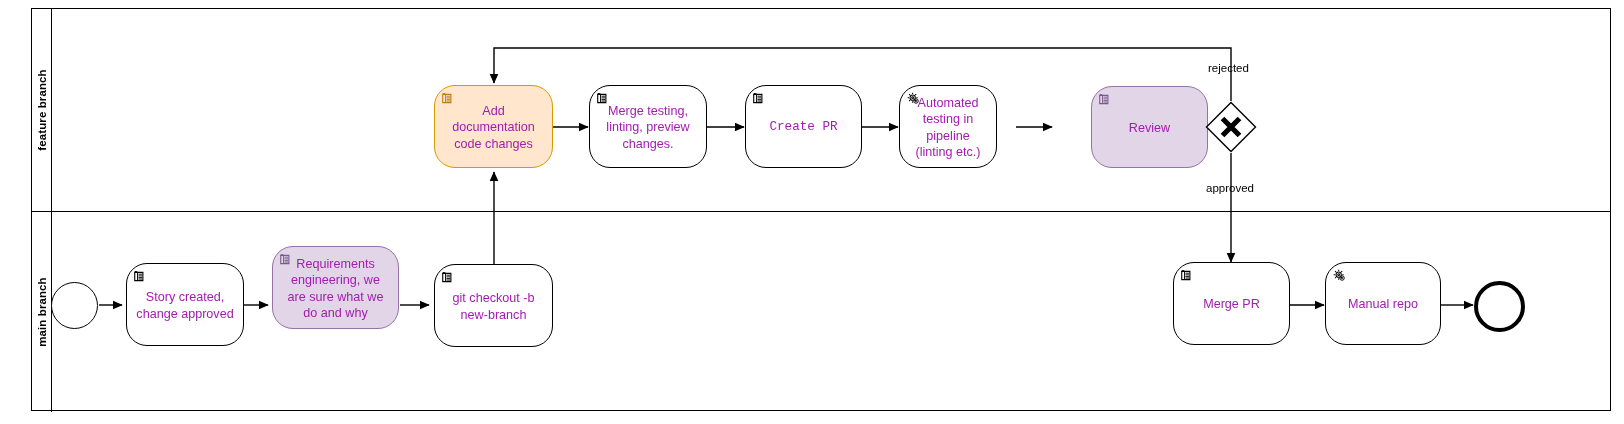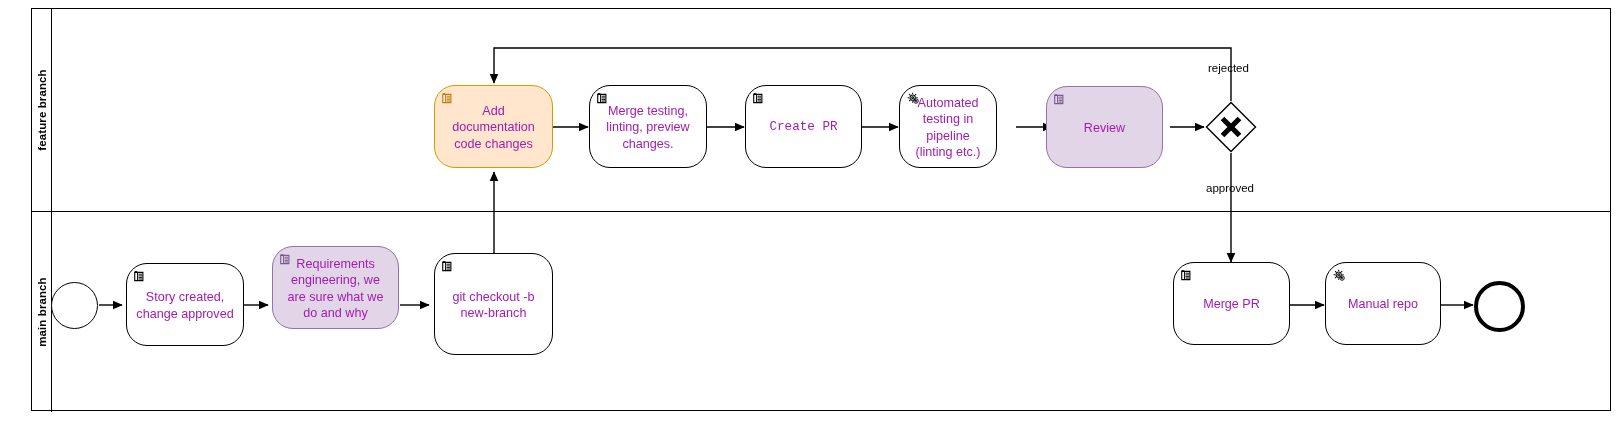--- a/index.html
+++ b/index.html
@@ -199,21 +199,21 @@
   <div class="task fill-purple" style="left:272px; top:246px; width:127px; height:83px;">
     <svg class="task-icon" viewBox="0 0 20 20">
       <path d="M3.2 5.2 h9.6 v9.6 h-9.6 z" fill="none" stroke="#7a5c8c" stroke-width="1.3"></path>
       <path d="M6.5 5.2 v9.6" fill="none" stroke="#7a5c8c" stroke-width="1.1"></path>
       <path d="M7.6 7.3 h4.4 M7.6 9.3 h4.4 M7.6 11.3 h4.4 M7.6 13.0 h4.4" fill="none" stroke="#7a5c8c" stroke-width="1.1"></path>
       <path d="M3.2 5.2 q1.2 -2.2 3.3 0" fill="none" stroke="#7a5c8c" stroke-width="1.2"></path>
     </svg>
     <span class="tasklabel">Requirements engineering, we are sure what we do and why</span>
   </div>
 
-  <div class="task" style="left:434px; top:253px; width:119px; height:102px;">
+  <div class="task" style="left:434px; top:264px; width:119px; height:83px;">
     <svg class="task-icon" viewBox="0 0 20 20">
       <path d="M3.2 5.2 h9.6 v9.6 h-9.6 z" fill="none" stroke="#000" stroke-width="1.3"></path>
       <path d="M6.5 5.2 v9.6" fill="none" stroke="#000" stroke-width="1.1"></path>
       <path d="M7.6 7.3 h4.4 M7.6 9.3 h4.4 M7.6 11.3 h4.4 M7.6 13.0 h4.4" fill="none" stroke="#000" stroke-width="1.1"></path>
       <path d="M3.2 5.2 q1.2 -2.2 3.3 0" fill="none" stroke="#000" stroke-width="1.2"></path>
     </svg>
     <span class="tasklabel">git checkout -b new-branch</span>
   </div>
 
   <div class="task" style="left:1173px; top:262px; width:117px; height:83px;">
@@ -279,21 +279,21 @@
         <path d="M9 3.1 v1.6 M9 13.3 v1.6 M3.1 9 h1.6 M13.3 9 h1.6
                  M4.8 4.8 l1.2 1.2 M12 12 l1.2 1.2
                  M13.2 4.8 l-1.2 1.2 M6 12 l-1.2 1.2"></path>
       </g>
       <circle cx="13" cy="13" r="2.6" fill="none" stroke="#000" stroke-width="1.1"></circle>
       <circle cx="13" cy="13" r="0.9" fill="none" stroke="#000" stroke-width="1"></circle>
     </svg>
     <span class="tasklabel">Automated testing in pipeline (linting etc.)</span>
   </div>
 
-  <div class="task fill-purple" style="left:1046px; top:86px; width:117px; height:82px;justify-content:flex-end;">
+  <div class="task fill-purple" style="left:1091px; top:86px; width:117px; height:82px;justify-content:flex-end;">
     <svg class="task-icon" viewBox="0 0 20 20">
       <path d="M3.2 5.2 h9.6 v9.6 h-9.6 z" fill="none" stroke="#7a5c8c" stroke-width="1.3"></path>
       <path d="M6.5 5.2 v9.6" fill="none" stroke="#7a5c8c" stroke-width="1.1"></path>
       <path d="M7.6 7.3 h4.4 M7.6 9.3 h4.4 M7.6 11.3 h4.4 M7.6 13.0 h4.4" fill="none" stroke="#7a5c8c" stroke-width="1.1"></path>
       <path d="M3.2 5.2 q1.2 -2.2 3.3 0" fill="none" stroke="#7a5c8c" stroke-width="1.2"></path>
     </svg>
     <span class="tasklabel">Review</span>
   </div>
 
   <div class="gateway" style="left:1205px; top:101px;">

